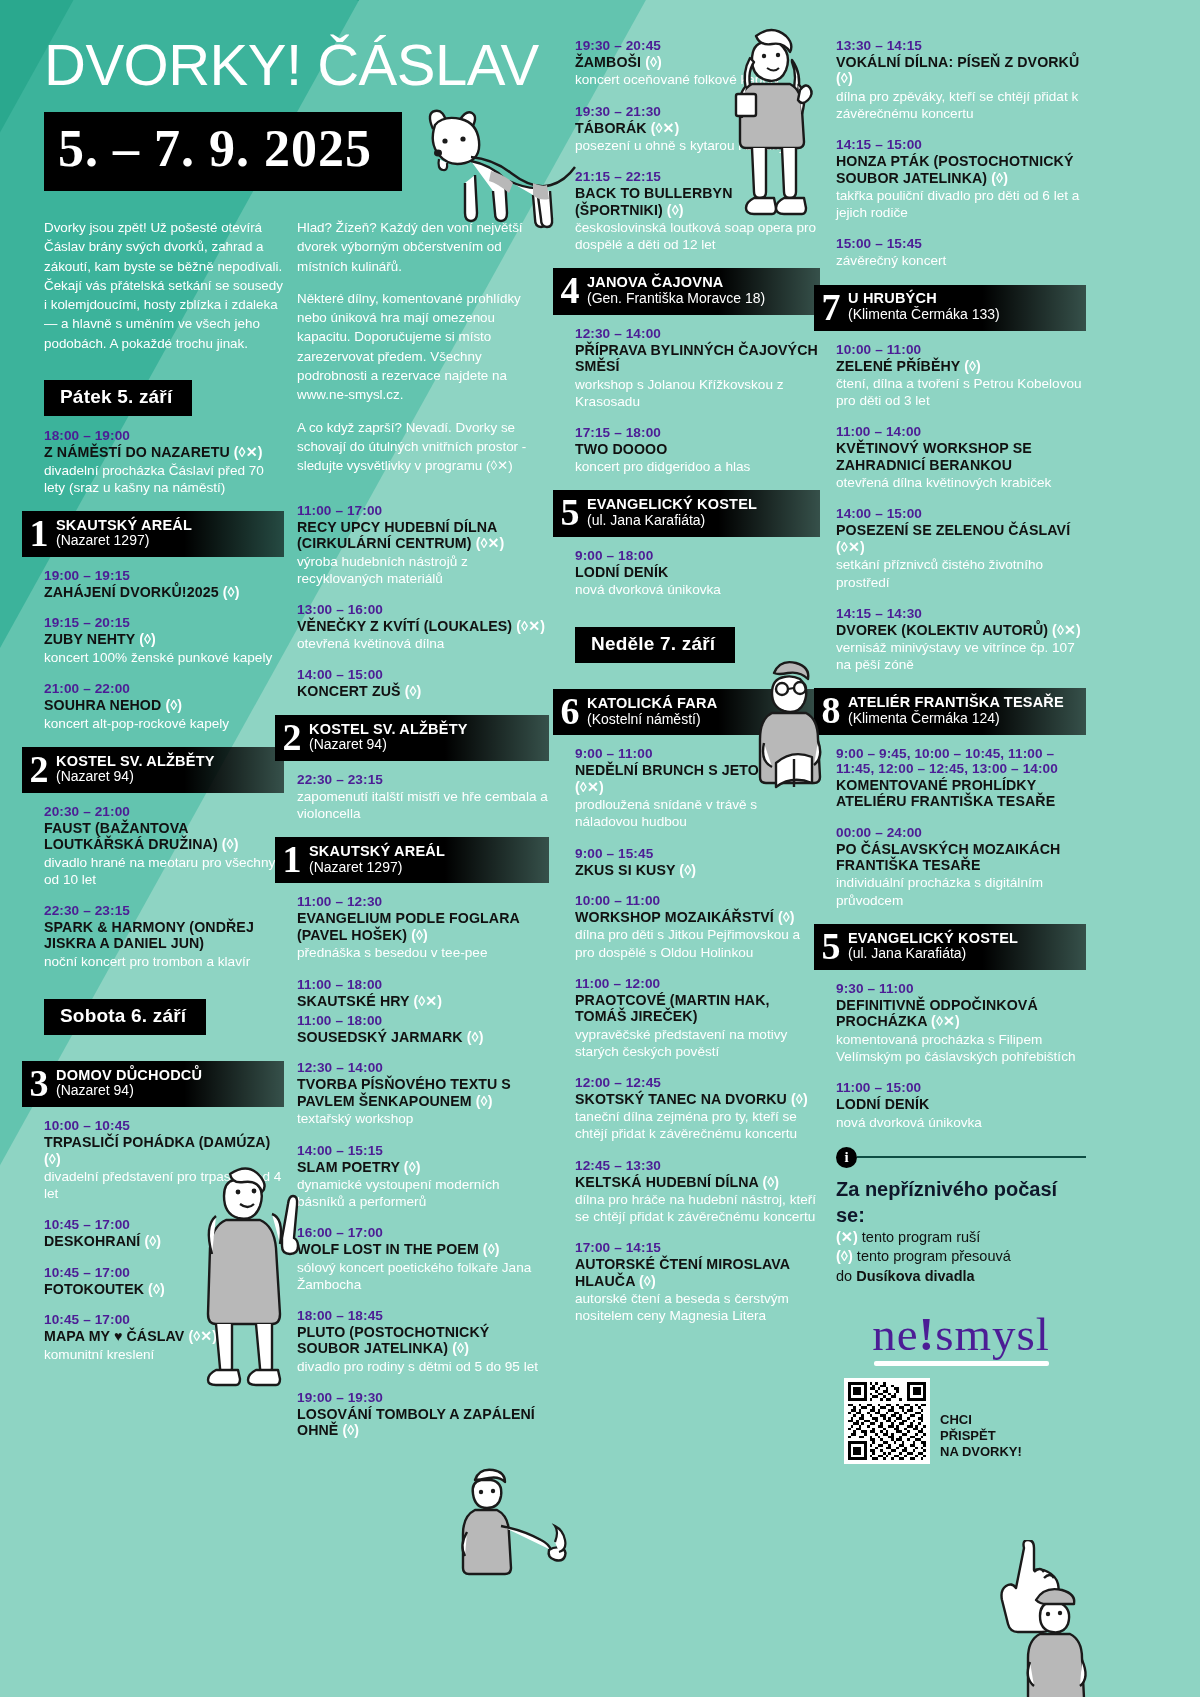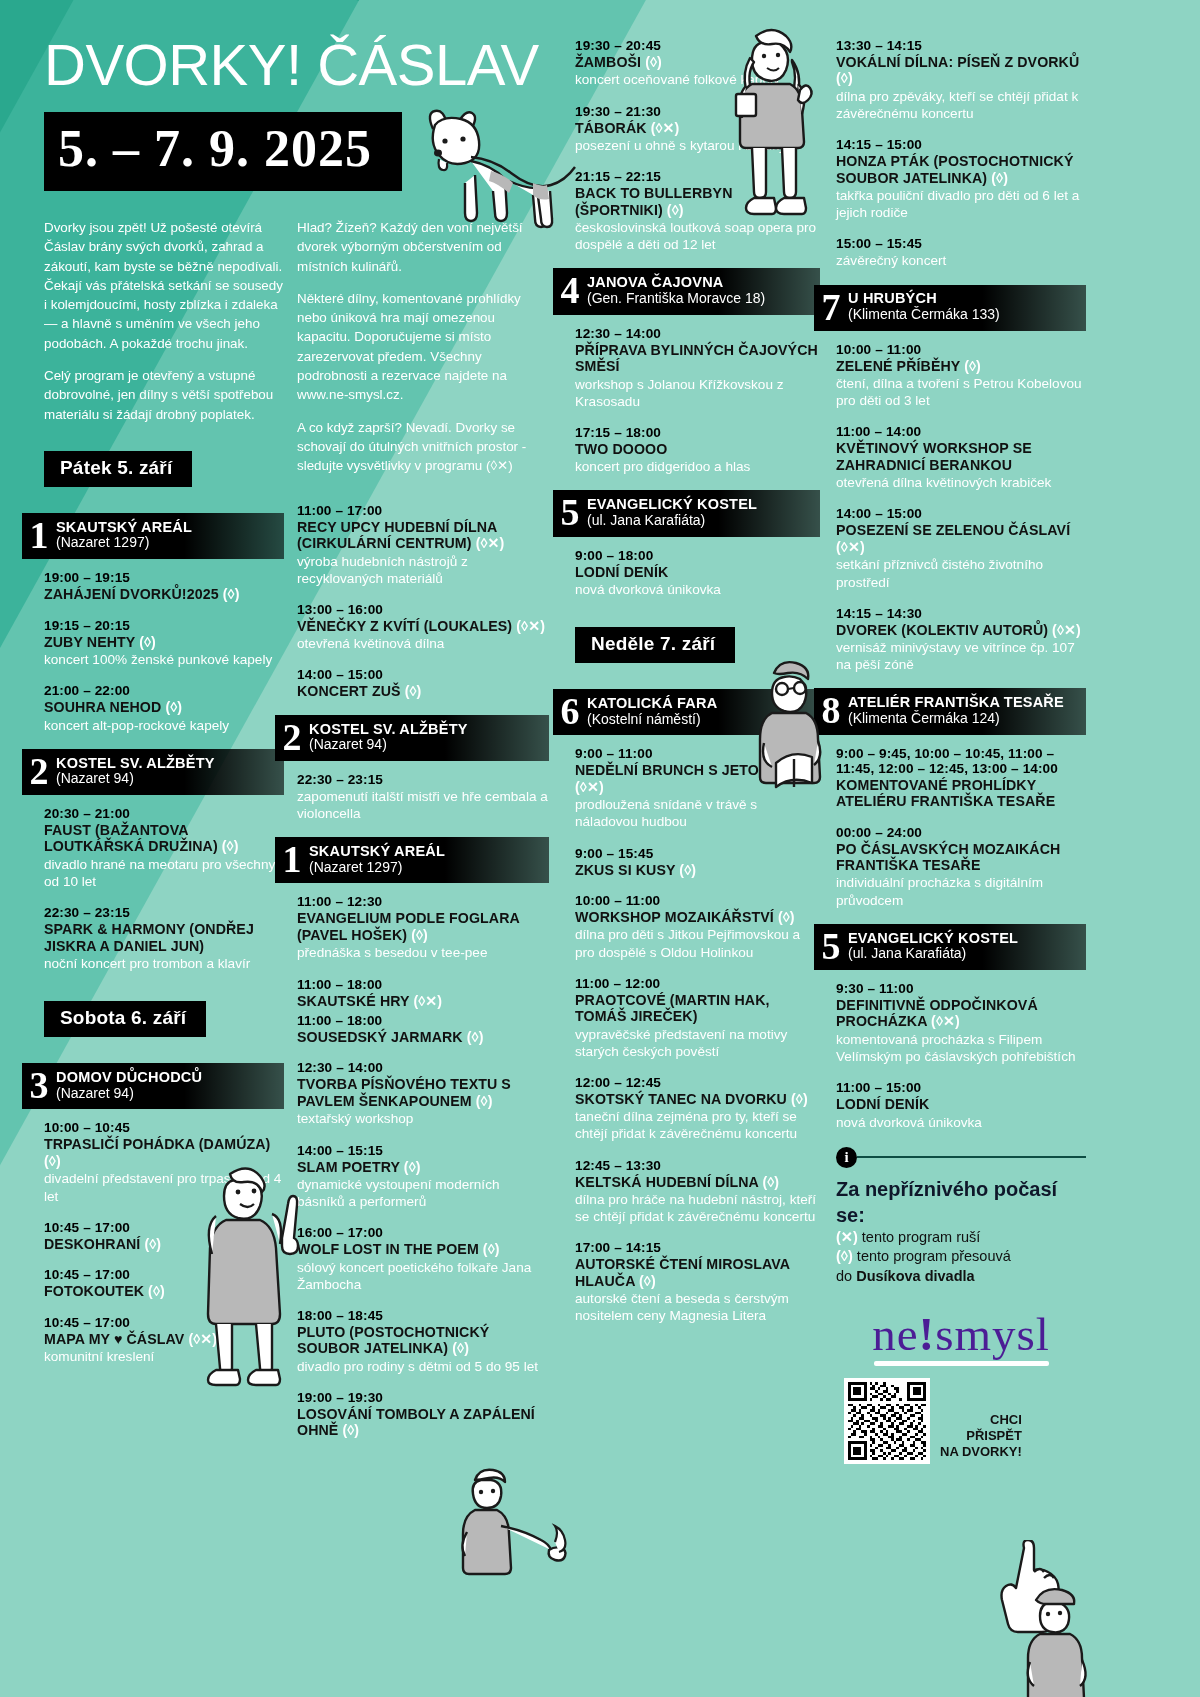--- a/index.html
+++ b/index.html
@@ -117,21 +117,21 @@
   }
   .venue-text { line-height: 1.14; }
   .venue-name { font-size: 14.5px; font-weight: 800; letter-spacing: 0.2px; }
   .venue-addr { font-size: 14px; font-weight: 400; }
 
   
   .item { margin-bottom: 15px; }
   .item-time {
     font-size: 13.6px;
     font-weight: 800;
-    color: #000000;
+    color: #4c1d95;
     letter-spacing: 0.1px;
     margin-bottom: 1px;
   }
   .item-title {
     font-size: 14.2px;
     font-weight: 800;
     color: #111111;
     line-height: 1.16;
     letter-spacing: 0.1px;
   }
@@ -168,21 +168,21 @@
     font-family: "Liberation Serif", serif;
     font-size: 47px;
     color: #4c1d95;
     letter-spacing: 1px;
     line-height: 0.95;
     display: inline-block;
   }
   .logo .bang { font-weight: 700; }
   .logo-underline { width: 175px; height: 5px; background: #fff; margin: 4px auto 0; border-radius: 2px; }
 
-  .qr-row { display: flex; align-items: flex-end; gap: 10px; margin-top: 12px; padding-left: 8px; text-align: right; }
+  .qr-row { display: flex; align-items: flex-end; gap: 10px; margin-top: 12px; padding-left: 8px; }
   .qr { width: 86px; height: 86px; flex: none; background: #fff; padding: 4px; }
   .cta {
     font-size: 13px; font-weight: 800; color: #111; line-height: 1.22;
     padding-bottom: 4px;
   }
 
   
   .illu { position: absolute; z-index: 1; pointer-events: none; }
 </style>
 </head>
@@ -220,25 +220,29 @@
     <path d="M34 54 q-2 10 4 11 q5 1 4 -7" fill="#ffffff" stroke="#1a1a1a" stroke-width="2.2"></path>
     <g fill="#b8b8b8">
       <path d="M86 66 q14 4 22 12 l-4 10 q-12 -10 -20 -12 z"></path>
       <path d="M128 78 q10 4 14 2 l2 14 q-10 2 -16 -4 z"></path>
     </g>
   </svg>
 
   <div class="col col-1" style="top:218px;">
     <div class="intro">
       <p>Dvorky jsou zpět! Už pošesté otevírá Čáslav brány svých dvorků, zahrad a zákoutí, kam byste se běžně nepodívali. Čekají vás přátelská setkání se sousedy i kolemjdoucími, hosty zblízka i zdaleka — a hlavně s uměním ve všech jeho podobách. A pokaždé trochu jinak.</p>
-      <p>Celý program je otevřený a vstupné dobrovolné, jen dílny s větší spotřebou materiálu si žádají drobný poplatek.</p>
     </div>
 
     <div class="day-banner">Pátek 5. září</div>
 
+    <div class="item">
+      <div class="item-time">18:00 – 19:00</div>
+      <div class="item-title"><span>Z NÁMĚSTÍ DO NAZARETU</span> <span class="sym">(◊✕)</span></div>
+      <div class="item-desc">divadelní procházka Čáslaví před 70 lety (sraz u kašny na náměstí)</div>
+    </div>
 
     <div class="venue wide">
       <div class="venue-num">1</div>
       <div class="venue-text">
         <div class="venue-name">SKAUTSKÝ  AREÁL</div>
         <div class="venue-addr">(Nazaret 1297)</div>
       </div>
     </div>
 
     <div class="item">

